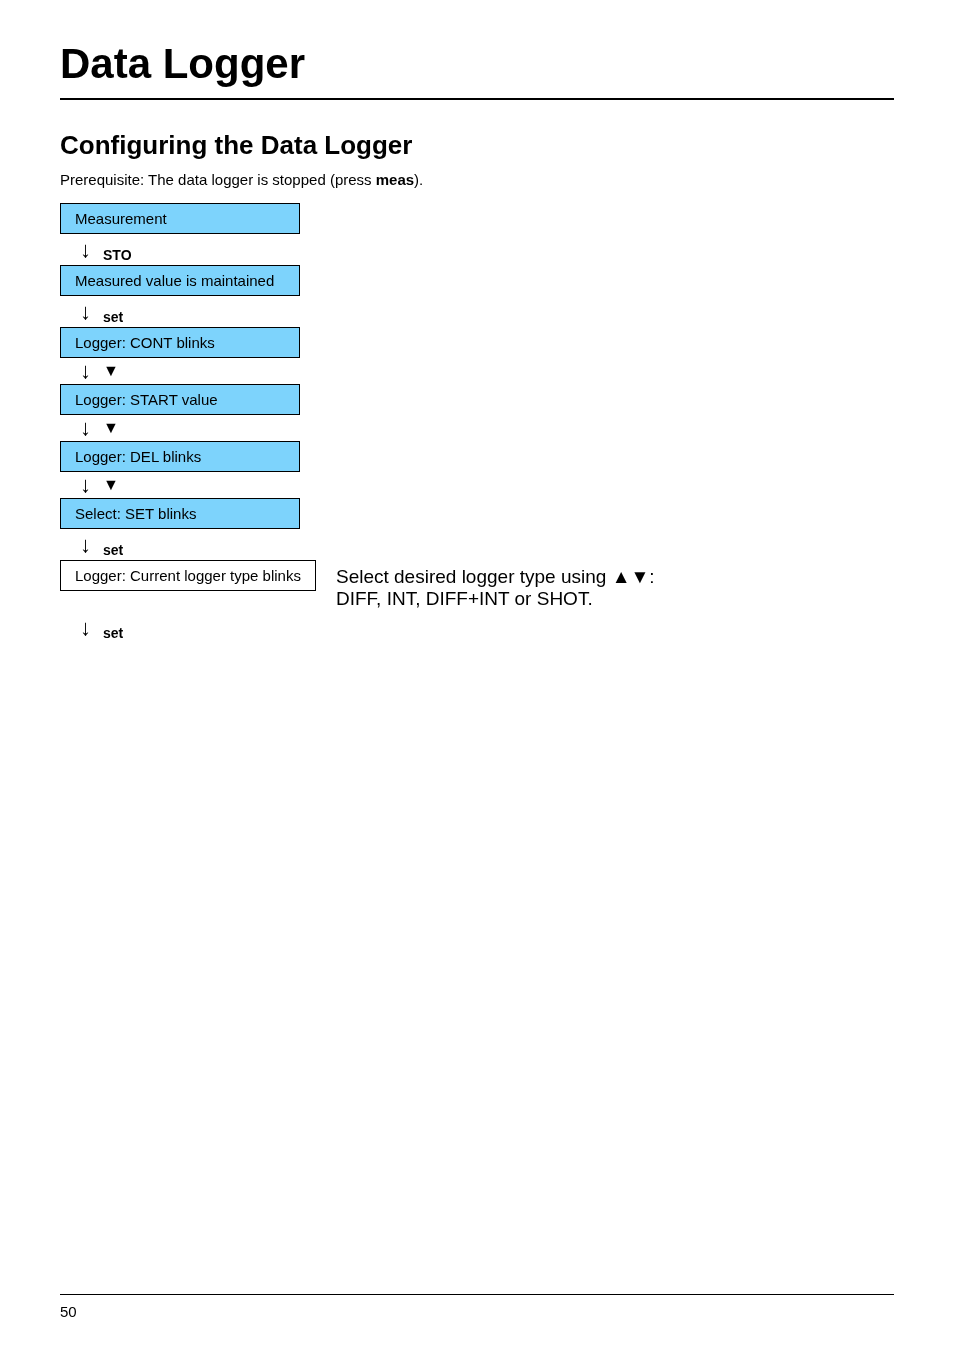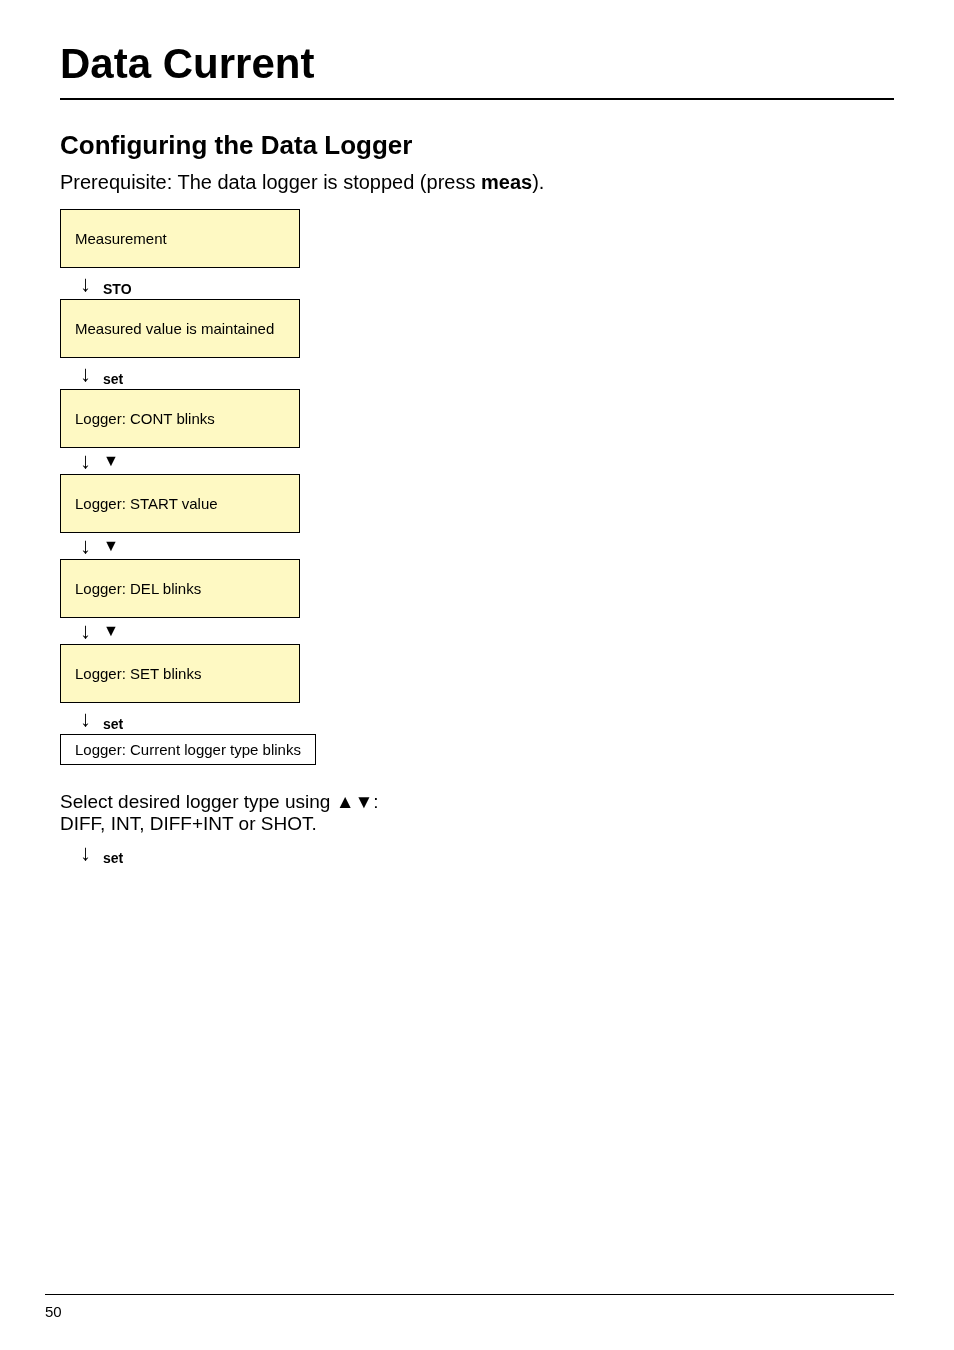--- a/index.html
+++ b/index.html
@@ -37,41 +37,41 @@
       color: #000;
     }
 
     .section-title {
       font-size: 26px;
       font-weight: bold;
       margin-bottom: 10px;
     }
 
     .prerequisite {
-      font-size: 20px;
+      font-size: 15px;
       margin-bottom: 15px;
     }
 
     .prerequisite strong {
       font-weight: bold;
     }
 
     .flow-container {
       display: flex;
       flex-direction: column;
       align-items: flex-start;
       margin-bottom: 10px;
     }
 
     .flow-box {
       border: 1px solid #000;
-      padding: 20px 14px;
+      padding: 6px 14px;
       min-width: 240px;
       font-size: 15px;
-      background: #fef9c3;
+      background: #7dd3fc;
     }
 
     .flow-box-wide {
       border: 1px solid #000;
       padding: 6px 14px;
       min-width: 240px;
       font-size: 15px;
       background: #fff;
     }
 
@@ -93,21 +93,21 @@
       font-size: 14px;
       margin-top: 11px;
     }
 
     .flow-arrow .triangle-down {
       font-size: 16px;
     }
 
     .flow-row-with-note {
       display: flex;
-      flex-direction: column;
+      flex-direction: row;
       align-items: flex-start;
       gap: 20px;
       margin-bottom: 2px;
     }
 
     .flow-note {
       font-size: 19px;
       max-width: 320px;
       padding-top: 6px;
     }
@@ -119,41 +119,41 @@
       max-width: 820px;
     }
 
     .bottom-text strong {
       font-weight: bold;
     }
 
     .page-footer {
       position: absolute;
       bottom: 30px;
-      left: 45px;
+      left: 60px;
       right: 60px;
       border-top: 1px solid #000;
       padding-top: 8px;
     }
 
     .page-number {
       font-size: 15px;
     }
 
     .indent {
       margin-left: 20px;
     }
   </style>
 </head>
 <body>
 
 <div class="page">
 
   <div class="page-header">
-    <h1 class="page-title">Data Current</h1>
+    <h1 class="page-title">Data Logger</h1>
   </div>
 
   <div class="section">
     <h2 class="section-title">Configuring the Data Logger</h2>
 
     <p class="prerequisite">
       <span>Prerequisite: The data logger is stopped (press </span><strong>meas</strong><span>).</span>
     </p>
 
     <div class="flow-container">
@@ -197,21 +197,21 @@
       <div class="flow-box">
         <span>Logger: DEL blinks</span>
       </div>
 
       <div class="flow-arrow indent">
         <span class="arrow-down">↓</span>
         <span class="triangle-down">▼</span>
       </div>
 
       <div class="flow-box">
-        <span>Logger: SET blinks</span>
+        <span>Select: SET blinks</span>
       </div>
 
       <div class="flow-arrow indent">
         <span class="arrow-down">↓</span>
         <span class="arrow-label">set</span>
       </div>
 
       <div class="flow-row-with-note">
         <div class="flow-box-wide">
           <span>Logger: Current logger type blinks</span>

